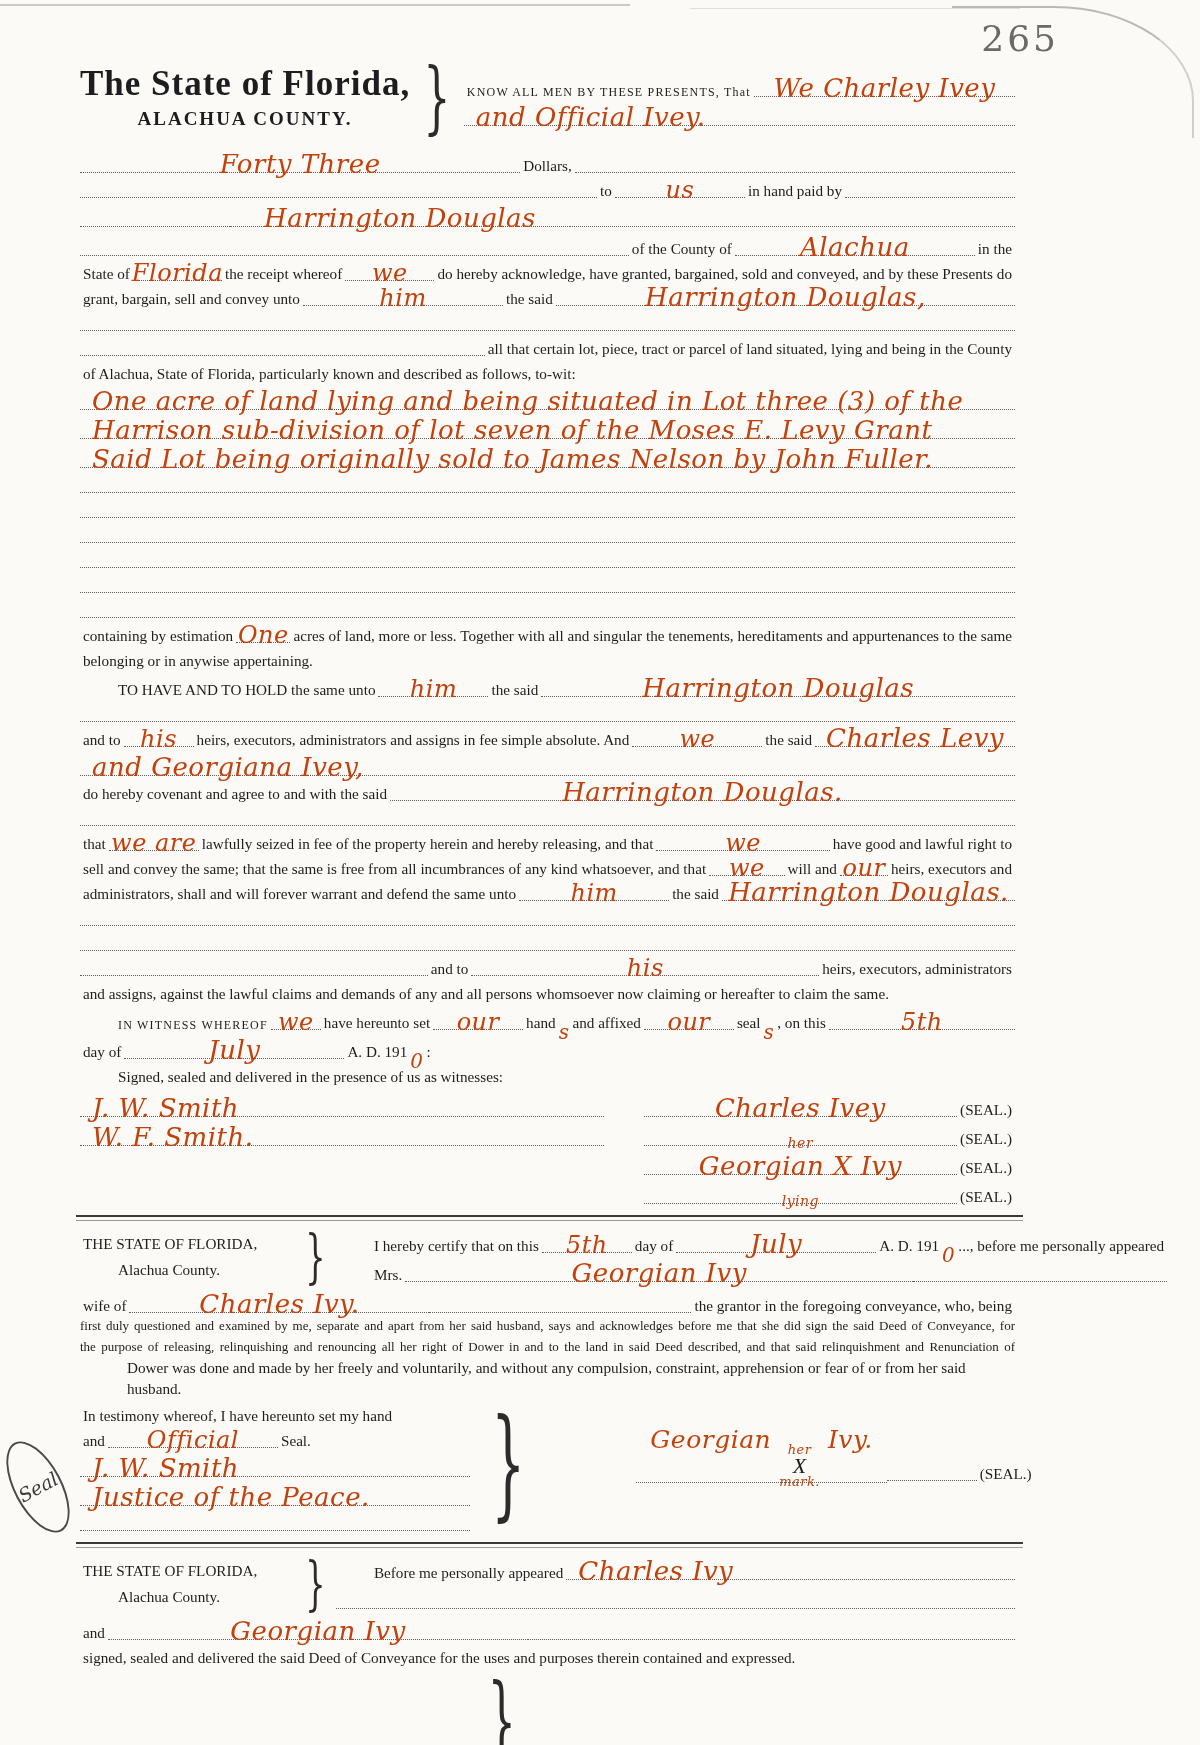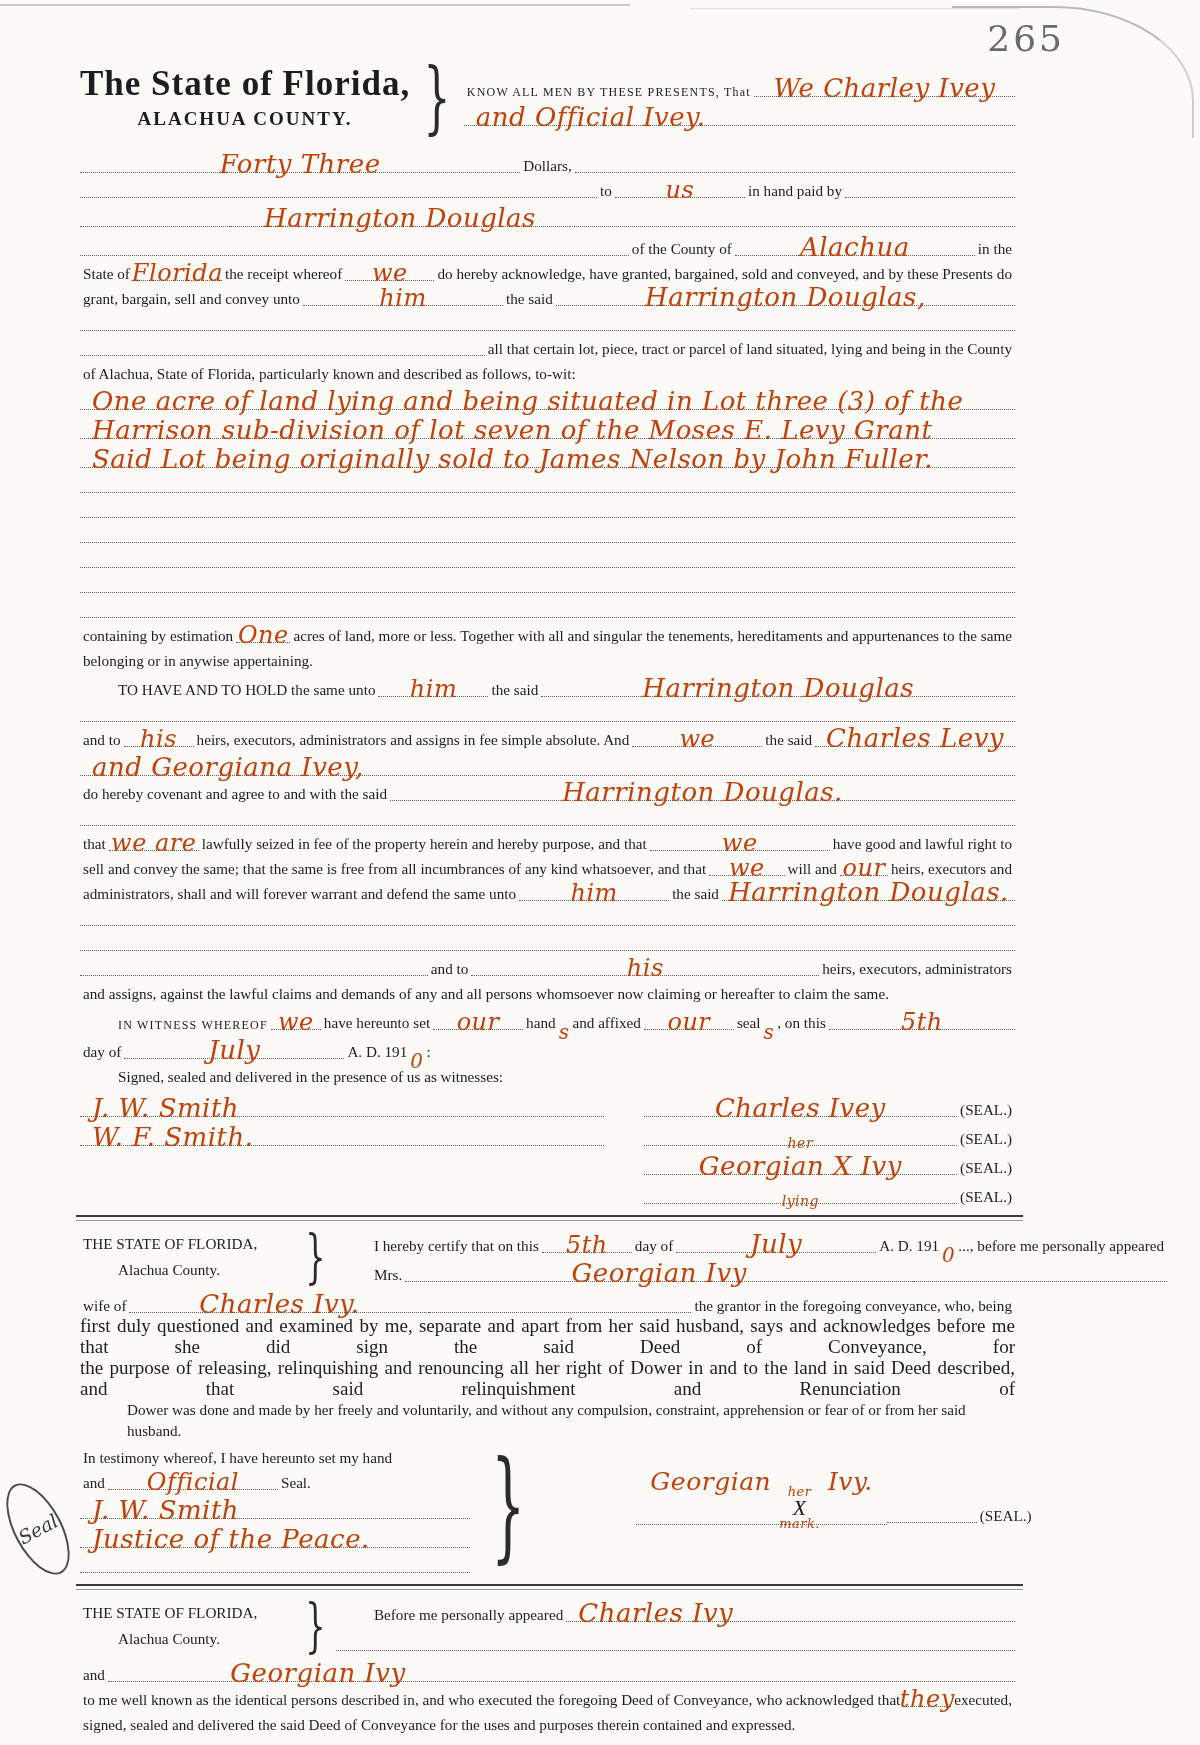--- a/index.html
+++ b/index.html
@@ -6,29 +6,29 @@
   body{
     width:1200px;height:1745px;position:relative;overflow:hidden;
     background:#fbfaf6;color:#1d1d1f;
     font-family:"Liberation Serif", serif;
   }
   .topline{position:absolute;top:4px;left:0;width:630px;height:2px;background:#c9c9c9;}
   .topline2{position:absolute;top:8px;left:690px;width:330px;height:1px;background:#dedede;}
   .curve{position:absolute;top:6px;right:6px;width:240px;height:130px;
     border-top:2px solid #b9b9b9;border-right:2px solid #cfcfcf;
     border-top-right-radius:140px 95px;}
-  .pageno{position:absolute;top:18px;right:135px;
+  .pageno{position:absolute;top:18px;right:141px;
     font-family:"DejaVu Serif", serif;font-size:36px;color:#6a6a6a;letter-spacing:3px;}
   .content{margin:64px 185px 0 80px;position:relative;}
 
   
   .p{white-space:nowrap;padding:0 3px;font-size:15.2px;line-height:1.1;}
   .sc{letter-spacing:1.2px;font-size:12px;}
   .ind{padding-left:38px;}
-  .just{font-size:19px;line-height:21px;text-align:justify;text-align-last:justify;}
+  .just{font-size:13px;line-height:21px;text-align:justify;text-align-last:justify;}
 
   
   .hw,.hwi,.sm{
     font-family:"DejaVu Serif", serif;font-style:italic;color:#c2410c;
     letter-spacing:.5px;
   }
   .hw{position:absolute;bottom:-5px;left:50%;transform:translateX(-50%);
     font-size:24px;line-height:1;white-space:nowrap;}
   .hw.left{left:12px;transform:none;}
   .hw.big{font-size:26px;}
@@ -277,21 +277,21 @@
 
     <div class="fl">
         <span class="gap g1"></span>
       </div>
 
     <div class="fl">
         <span class="p">that</span>
         <span class="gap w90">
           <i class="hw">we are</i>
         </span>
-        <span class="p">lawfully seized in fee of the property herein and hereby purpose, and that</span>
+        <span class="p">lawfully seized in fee of the property herein and hereby releasing, and that</span>
         <span class="gap g1">
           <i class="hw">we</i>
         </span>
         <span class="p">have good and lawful right to</span>
       </div>
 
     <div class="fl">
         <span class="p">sell and convey the same; that the same is free from all incumbrances of any kind whatsoever, and that</span>
         <span class="gap w110">
           <i class="hw">we</i>
@@ -527,27 +527,20 @@
         </div>
       </div>
       <div class="fl t">
           <span class="p">and</span>
           <span class="gap w420">
             <i class="hw big">Georgian Ivy</i>
           </span>
           <span class="gap g1"></span>
         </div>
       <div class="fl">
-          <span class="p">to me well known as the identical persons  described in, and who executed the foregoing Deed of Conveyance, who acknowledged that</span>
-          <span class="gap w110">
-            <i class="hw">they</i>
-          </span>
-          <span class="p">executed,</span>
-        </div>
-      <div class="fl">
           <span class="p">signed, sealed and delivered the said Deed of Conveyance for the uses and purposes therein contained and expressed.</span>
         </div>
 
       <div class="testzone">
 
         <div class="testL">
           <div class="fl s"></div>
 
         </div>
         <div class="brace tall" style="font-size:100px;">}</div>

